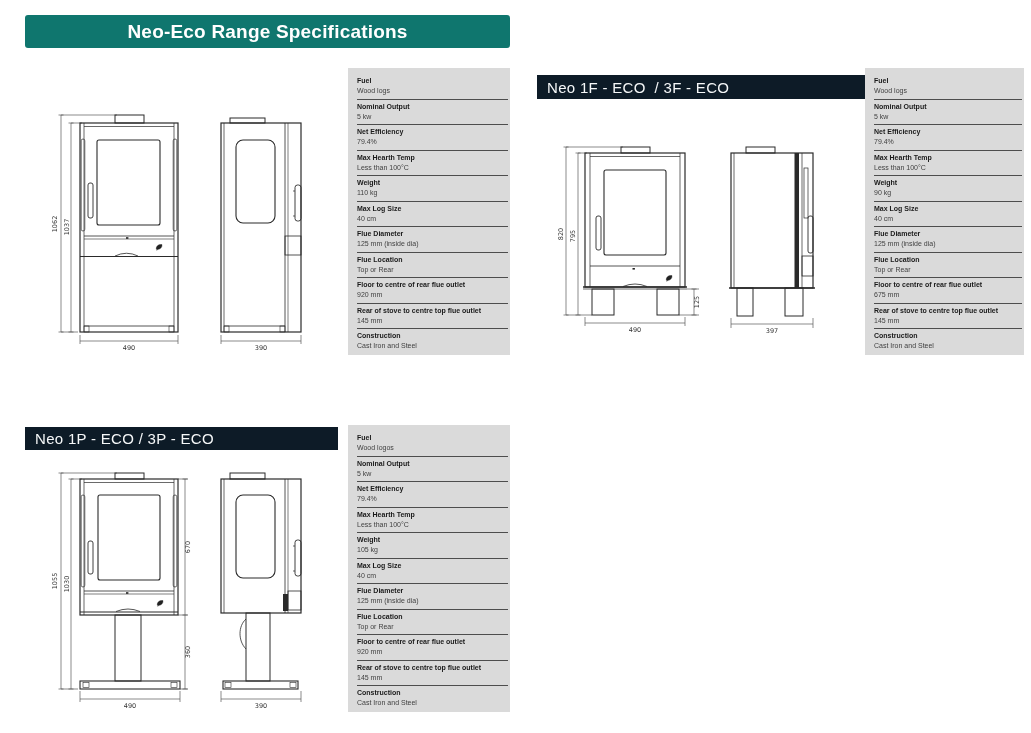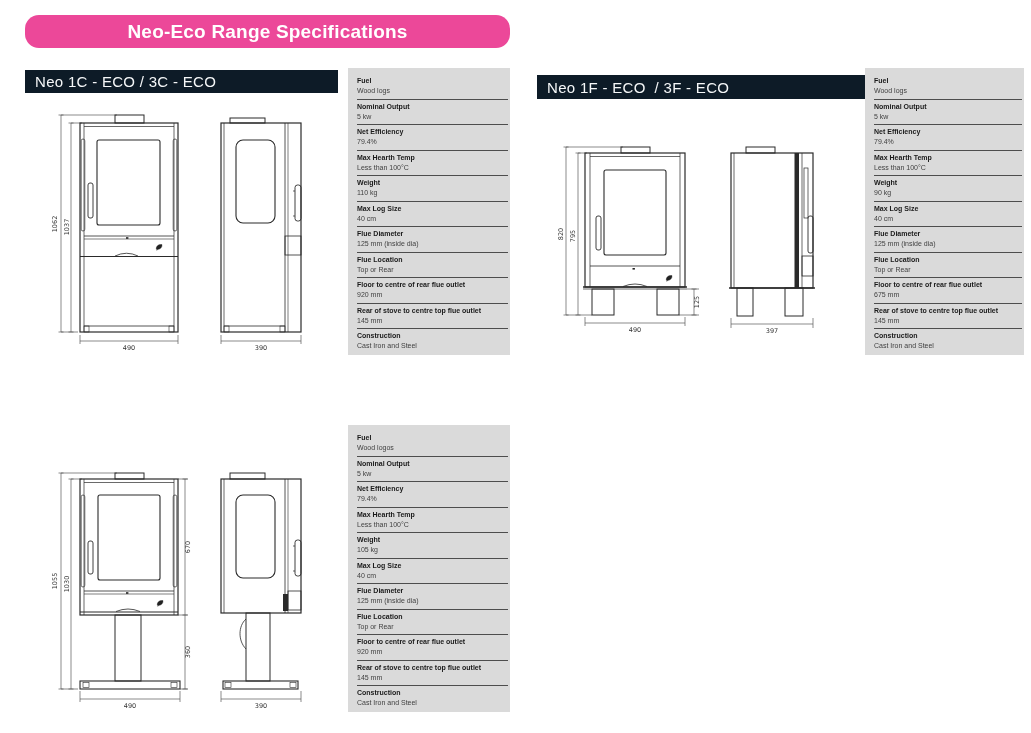--- a/index.html
+++ b/index.html
@@ -2,21 +2,21 @@
 <html><head>
 <meta charset="utf-8">
 <style>
   html,body{margin:0;padding:0;background:#fff;}
   #canvas{
     position:relative;width:1031px;height:733px;background:#ffffff;overflow:hidden;
     font-family:"Liberation Sans",sans-serif;
   }
   .title-bar{
     position:absolute;left:25px;top:15px;width:485px;height:33px;
-    background:#ec4899;border-radius:14px;display:flex;align-items:center;justify-content:center;
+    background:#0f766e;border-radius:3px;display:flex;align-items:center;justify-content:center;
   }
   .title-bar span{color:#ffffff;font-size:19px;font-weight:bold;letter-spacing:.2px;}
   .section-header{
     position:absolute;background:#0d1b27;display:flex;align-items:center;
   }
   .section-header span{
     color:#f5f7f8;font-size:15px;font-weight:400;padding-left:10px;white-space:pre;letter-spacing:.3px;
   }
   .spec-table{
     position:absolute;background:#dadada;box-sizing:border-box;
@@ -31,23 +31,20 @@
 </style>
 </head>
 <body>
 
 <div id="canvas">
 
   <div class="title-bar">
     <span>Neo-Eco Range Specifications</span>
   </div>
 
-  <div class="section-header" style="left:25px;top:70px;width:313px;height:23px;">
-    <span class="section-title">Neo 1C - ECO / 3C - ECO</span>
-  </div>
 
   <svg class="drawing" style="left:38px;top:108px;" width="165" height="255" viewBox="0 0 165 255">
     <g stroke="#5a5a5a" stroke-width="0.7" fill="none">
       <line x1="23" y1="7" x2="79" y2="7"></line>
       <line x1="33" y1="15" x2="44" y2="15"></line>
       <line x1="23" y1="224" x2="40" y2="224"></line>
       <line x1="23" y1="7" x2="23" y2="224"></line>
       <line x1="20.5" y1="7" x2="25.5" y2="7"></line>
       <line x1="20.5" y1="224" x2="25.5" y2="224"></line>
       <line x1="33" y1="15" x2="33" y2="224"></line>
@@ -284,20 +281,23 @@
         <div class="spec-label">Rear of stove to centre top flue outlet</div>
         <div class="spec-value">145 mm</div>
       </div>
 
       <div class="spec-row">
         <div class="spec-label">Construction</div>
         <div class="spec-value">Cast Iron and Steel</div>
       </div>
     </div>
 
+  <div class="section-header" style="left:25px;top:427px;width:313px;height:23px;">
+    <span class="section-title">Neo 1P - ECO / 3P - ECO</span>
+  </div>
 
   <svg class="drawing" style="left:38px;top:463px;" width="165" height="250" viewBox="0 0 165 250">
     <g stroke="#5a5a5a" stroke-width="0.7" fill="none">
       <line x1="23" y1="10" x2="79" y2="10"></line>
       <line x1="33" y1="16" x2="44" y2="16"></line>
       <line x1="23" y1="226" x2="40" y2="226"></line>
       <line x1="23" y1="10" x2="23" y2="226"></line>
       <line x1="20.5" y1="10" x2="25.5" y2="10"></line>
       <line x1="20.5" y1="226" x2="25.5" y2="226"></line>
       <line x1="33" y1="16" x2="33" y2="226"></line>

